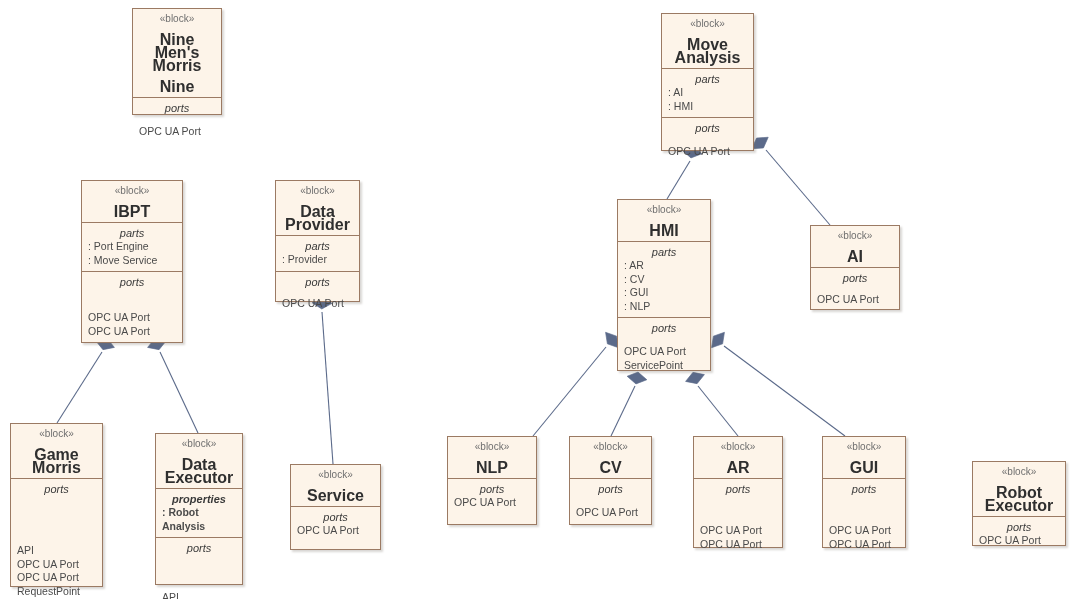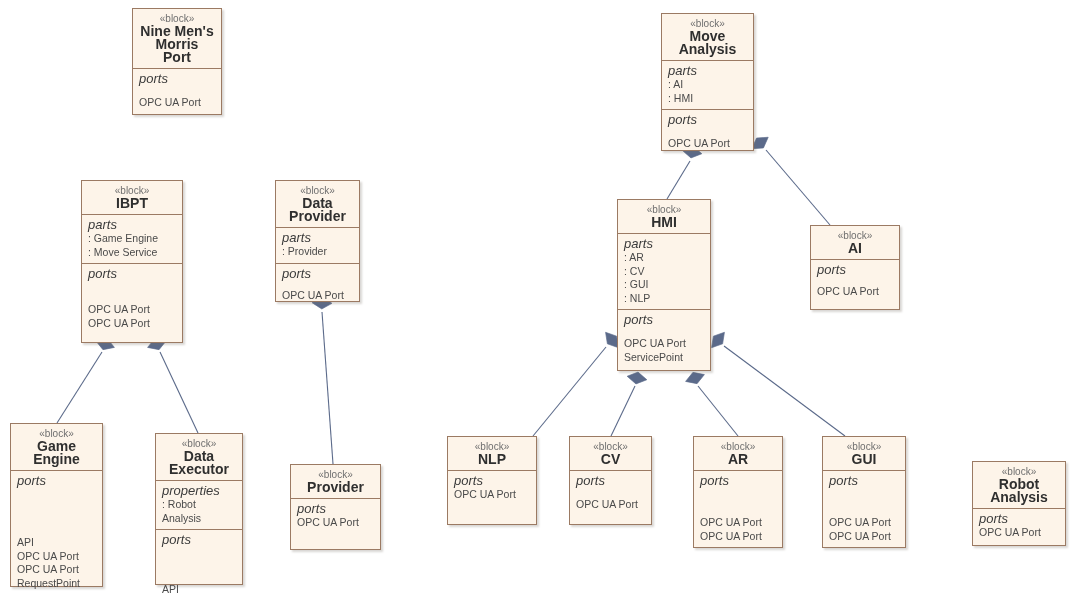--- a/index.html
+++ b/index.html
@@ -23,24 +23,24 @@
     padding:3px 6px 4px 6px;
     position:relative;
   }
   .compartment + .compartment{border-top:1px solid #9b7a63;}
   .c-head{text-align:center;}
   .stereotype{
     font-size:10px;color:#6f6f6f;line-height:13px;text-align:center;
     font-family:"Liberation Sans","DejaVu Sans",sans-serif;
   }
   .bname{
-    font-size:14px;font-weight:bold;color:#2f2f2f;line-height:13px;text-align:center;
+    font-size:16px;font-weight:bold;color:#2f2f2f;line-height:13px;text-align:center;margin-top:8px;
   }
   .ckind{
-    font-size:13px;font-style:italic;color:#3a3a3a;text-align:left;line-height:14px;
+    font-size:11px;font-style:italic;color:#3a3a3a;text-align:center;line-height:14px;
   }
   .feat{
     font-size:10.5px;color:#4a4a4a;line-height:13.5px;text-align:left;
   }
   .spacer{display:block;}
 </style>
 </head>
 <body>
 
 <div id="canvas">
@@ -79,36 +79,36 @@
       </g>
       <g>
         <line x1="724" y1="346" x2="845" y2="436" stroke="#5b6a8a" stroke-width="1.1"></line>
         <path d="M 0,-10 L 6,0 L 0,10 L -6,0 Z" fill="#5b6a8a" stroke="#5b6a8a" stroke-width="0.6" transform="translate(718,340) rotate(40)"></path>
       </g>
     </svg>
 <div class="block" style="left: 132px; top: 8px; width: 90px; height: 107px; background: rgb(253, 244, 233); border-color: rgb(155, 122, 99);">
       <div class="compartment c-head">
         <div class="stereotype">«block»</div>
         <div class="bname">Nine Men's Morris</div>
-        <div class="bname">Port</div>
+        <div class="bname">Nine</div>
       </div>
       <div class="compartment" style="border-top-color: rgb(155, 122, 99);">
         <div class="ckind">ports</div>
         <div class="spacer" style="height: 10px;"></div>
         <div class="feat">OPC UA Port</div>
       </div>
     </div>
     <div class="block" style="left: 81px; top: 180px; width: 102px; height: 163px; background: rgb(253, 244, 233); border-color: rgb(155, 122, 99);">
       <div class="compartment c-head">
         <div class="stereotype">«block»</div>
         <div class="bname">IBPT</div>
       </div>
       <div class="compartment" style="border-top-color: rgb(155, 122, 99);">
         <div class="ckind">parts</div>
-        <div class="feat">: Game Engine</div>
+        <div class="feat">: Port Engine</div>
         <div class="feat">: Move Service</div>
       </div>
       <div class="compartment" style="border-top-color: rgb(155, 122, 99);">
         <div class="ckind">ports</div>
         <div class="spacer" style="height: 22px;"></div>
         <div class="feat">OPC UA Port</div>
         <div class="feat">OPC UA Port</div>
       </div>
     </div>
     <div class="block" style="left: 275px; top: 180px; width: 85px; height: 122px; background: rgb(253, 244, 233); border-color: rgb(155, 122, 99);">
@@ -122,51 +122,51 @@
       </div>
       <div class="compartment" style="border-top-color: rgb(155, 122, 99);">
         <div class="ckind">ports</div>
         <div class="spacer" style="height: 8px;"></div>
         <div class="feat">OPC UA Port</div>
       </div>
     </div>
     <div class="block" style="left: 10px; top: 423px; width: 93px; height: 164px; background: rgb(253, 244, 233); border-color: rgb(155, 122, 99);">
       <div class="compartment c-head">
         <div class="stereotype">«block»</div>
-        <div class="bname">Game Engine</div>
+        <div class="bname">Game Morris</div>
       </div>
       <div class="compartment" style="border-top-color: rgb(155, 122, 99);">
         <div class="ckind">ports</div>
         <div class="spacer" style="height: 48px;"></div>
         <div class="feat">API</div>
         <div class="feat">OPC UA Port</div>
         <div class="feat">OPC UA Port</div>
         <div class="feat">RequestPoint</div>
       </div>
     </div>
     <div class="block" style="left: 155px; top: 433px; width: 88px; height: 152px; background: rgb(253, 244, 233); border-color: rgb(155, 122, 99);">
       <div class="compartment c-head">
         <div class="stereotype">«block»</div>
         <div class="bname">Data Executor</div>
       </div>
-      <div class="compartment" style="border-top-color: rgb(155, 122, 99);">
+      <div class="compartment" style="border-top-color: rgb(155, 122, 99); font-weight: bold;">
         <div class="ckind">properties</div>
         <div class="feat">: Robot Analysis</div>
       </div>
       <div class="compartment" style="border-top-color: rgb(155, 122, 99);">
         <div class="ckind">ports</div>
         <div class="spacer" style="height: 36px;"></div>
         <div class="feat">API</div>
         <div class="feat">OPC UA Port</div>
       </div>
     </div>
     <div class="block" style="left: 290px; top: 464px; width: 91px; height: 86px; background: rgb(253, 244, 233); border-color: rgb(155, 122, 99);">
       <div class="compartment c-head">
         <div class="stereotype">«block»</div>
-        <div class="bname">Provider</div>
+        <div class="bname">Service</div>
       </div>
       <div class="compartment" style="border-top-color: rgb(155, 122, 99);">
         <div class="ckind">ports</div>
         <div class="feat">OPC UA Port</div>
       </div>
     </div>
     <div class="block" style="left: 661px; top: 13px; width: 93px; height: 138px; background: rgb(253, 244, 233); border-color: rgb(155, 122, 99);">
       <div class="compartment c-head">
         <div class="stereotype">«block»</div>
         <div class="bname">Move Analysis</div>
@@ -253,20 +253,20 @@
       <div class="compartment" style="border-top-color: rgb(155, 122, 99);">
         <div class="ckind">ports</div>
         <div class="spacer" style="height: 28px;"></div>
         <div class="feat">OPC UA Port</div>
         <div class="feat">OPC UA Port</div>
       </div>
     </div>
     <div class="block" style="left: 972px; top: 461px; width: 94px; height: 85px; background: rgb(253, 244, 233); border-color: rgb(155, 122, 99);">
       <div class="compartment c-head">
         <div class="stereotype">«block»</div>
-        <div class="bname">Robot Analysis</div>
+        <div class="bname">Robot Executor</div>
       </div>
       <div class="compartment" style="border-top-color: rgb(155, 122, 99);">
         <div class="ckind">ports</div>
         <div class="feat">OPC UA Port</div>
       </div>
     </div>
   </div>
 
 </body></html>

